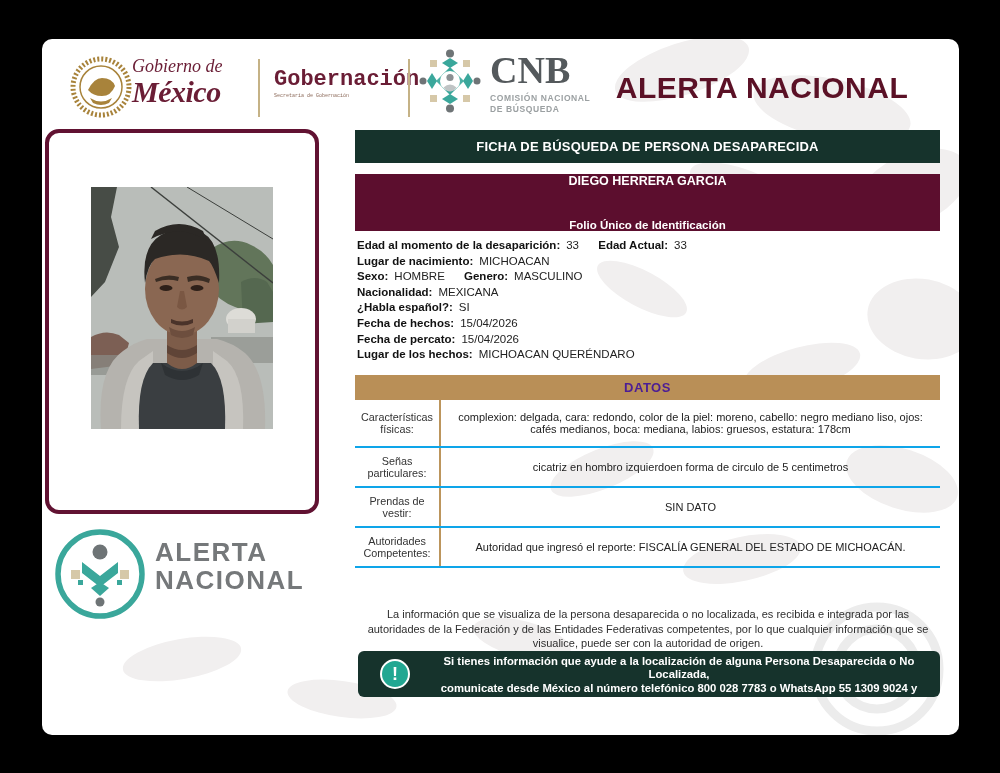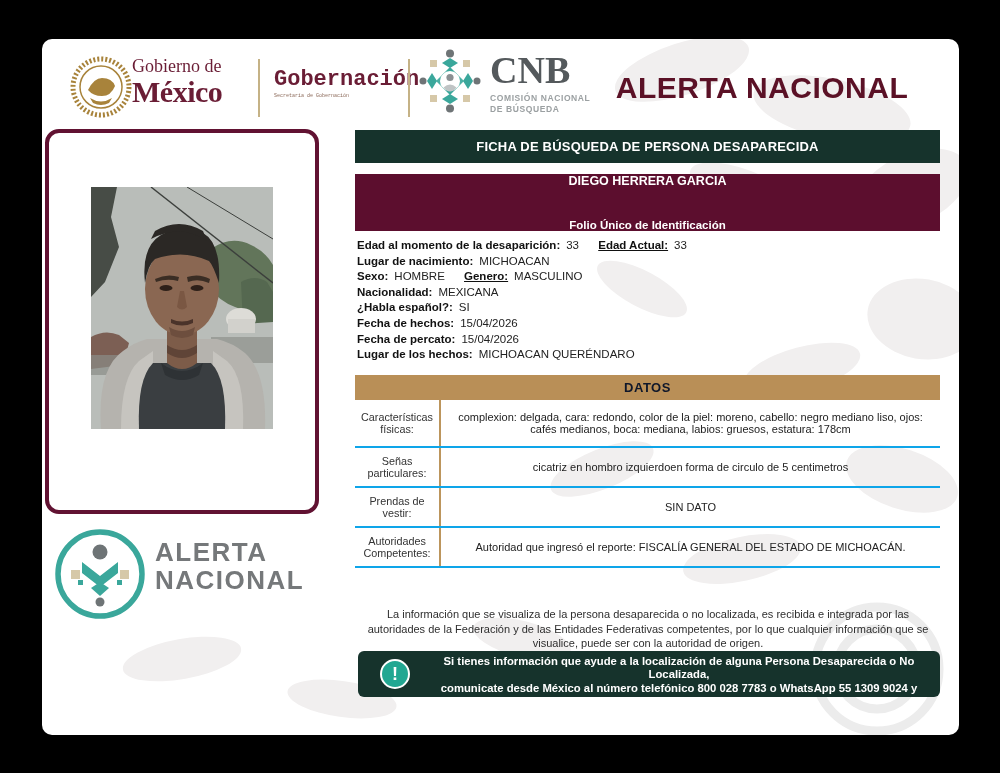--- a/index.html
+++ b/index.html
@@ -3,21 +3,21 @@
 <meta charset="utf-8">
 <style>
   html,body{margin:0;padding:0;background:#000;}
   body{width:1000px;height:773px;position:relative;font-family:"Liberation Sans",sans-serif;}
   .page{position:absolute;left:42px;top:39px;width:917px;height:696px;background:#fff;border-radius:10px;overflow:hidden;}
   .wm{position:absolute;left:0;top:0;width:917px;height:696px;z-index:0;pointer-events:none;}
   .content{position:absolute;left:0;top:0;width:917px;height:696px;z-index:1;}
 
   
   .seal{position:absolute;left:28px;top:17px;}
-  .gob-text{position:absolute;left:90px;top:18px;color:#6a1d35;font-family:"Liberation Serif",serif;line-height:1;}
+  .gob-text{position:absolute;left:90px;top:18px;color:#6a1d35;font-family:"Liberation Serif",serif;line-height:1;font-style:italic;}
   .gob-text .l1{font-size:18px;display:block;}
   .gob-text .l2{font-size:30px;font-weight:bold;display:block;margin-top:2px;letter-spacing:-.5px;}
   .vdiv{position:absolute;width:2px;background:#c5b286;top:20px;height:58px;}
   .segob{position:absolute;left:232px;top:28px;color:#6a1d35;font-family:Liberation Mono, monospace;}
   .segob .l1{font-size:22px;font-weight:bold;display:block;}
   .segob .l2{font-size:5px;display:block;margin-top:1px;color:#8c6a5a;}
   .cnb-emblem{position:absolute;left:376px;top:10px;}
   .cnb-text{position:absolute;left:448px;top:12px;}
   .cnb-text .l1{font-family:"Liberation Serif",serif;font-size:38px;font-weight:bold;color:#54595c;display:block;line-height:1;}
   .cnb-text .l2{font-size:8.5px;color:#9ba0a2;display:block;letter-spacing:.6px;margin-top:4px;font-weight:bold;}
@@ -31,23 +31,23 @@
   .banner-ficha{position:absolute;left:313px;top:91px;width:585px;height:33px;background:#16332c;color:#fff;font-size:13px;font-weight:bold;display:flex;align-items:center;justify-content:center;letter-spacing:.2px;}
   .banner-name{position:absolute;left:313px;top:135px;width:585px;height:57px;background:#5c0e2e;color:#fff;text-align:center;display:flex;flex-direction:column;justify-content:space-between;gap:18px;}
   .banner-name .n1{font-size:12.5px;font-weight:bold;}
   .banner-name .n2{font-size:11.5px;font-weight:bold;}
   .banner-name .n3{font-size:11.5px;font-weight:bold;}
 
   .fields{position:absolute;left:315px;top:199px;width:583px;font-size:11.5px;color:#1a1a1a;}
   .frow{line-height:15.6px;white-space:nowrap;}
   .frow b{color:#111;}
   .frow .v{margin-left:6px;font-weight:normal;color:#222;}
-  .frow .g{margin-left:16px;text-decoration:underline;}
-
-  .datos-bar{position:absolute;left:313px;top:336px;width:585px;height:25px;background:#b98f57;color:#0f172a;font-size:13px;font-weight:bold;display:flex;align-items:center;justify-content:center;letter-spacing:.5px;}
+  .frow .g{margin-left:16px;}
+
+  .datos-bar{position:absolute;left:313px;top:336px;width:585px;height:25px;background:#b98f57;color:#4c1d95;font-size:13px;font-weight:bold;display:flex;align-items:center;justify-content:center;letter-spacing:.5px;}
   .dtable{position:absolute;left:313px;top:361px;width:585px;}
   .drow{display:flex;border-bottom:2px solid #0ea5e9;align-items:stretch;}
   .dlabel{width:78px;min-width:78px;border-right:2px solid #bc955c;display:flex;align-items:center;justify-content:center;text-align:center;font-size:10.8px;color:#333;padding:4px 3px;}
   .dvalue{flex:1;display:flex;align-items:center;justify-content:center;text-align:center;font-size:11px;color:#222;padding:4px 12px;}
   .r1{height:46px;} .r2{height:38px;} .r3{height:38px;} .r4{height:38px;} .r5{height:38px;}
 
   .disclaimer{position:absolute;left:322px;top:568px;width:568px;text-align:center;font-size:11px;color:#2e2e2e;line-height:14.5px;}
   .footer-box{position:absolute;left:316px;top:612px;width:582px;height:46px;background:#16332c;border-radius:6px;color:#fff;}
   .footer-icon{position:absolute;left:22px;top:8px;width:30px;height:30px;border-radius:50%;background:#22a792;border:2px solid #fff;box-sizing:border-box;display:flex;align-items:center;justify-content:center;color:#fff;font-weight:bold;font-size:18px;line-height:1;}
   .footer-text{position:absolute;left:72px;top:4px;width:498px;text-align:center;font-size:11.3px;font-weight:bold;line-height:13.3px;}

